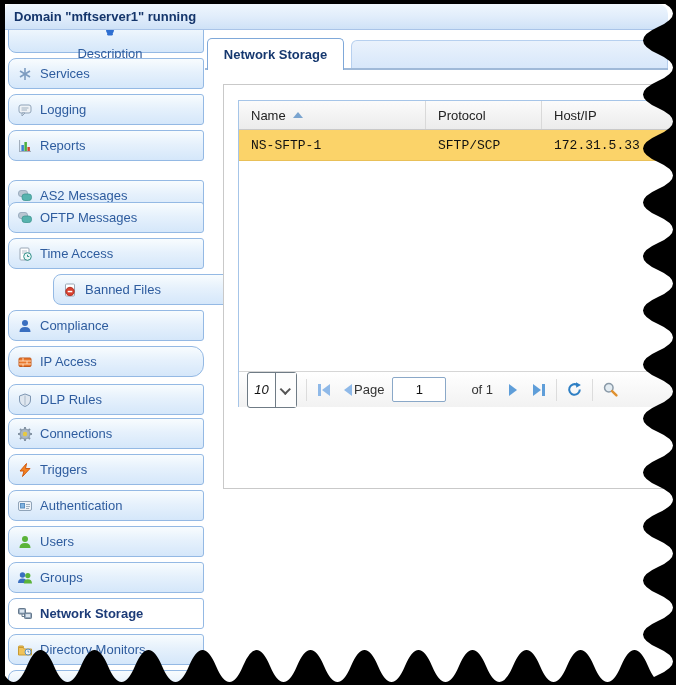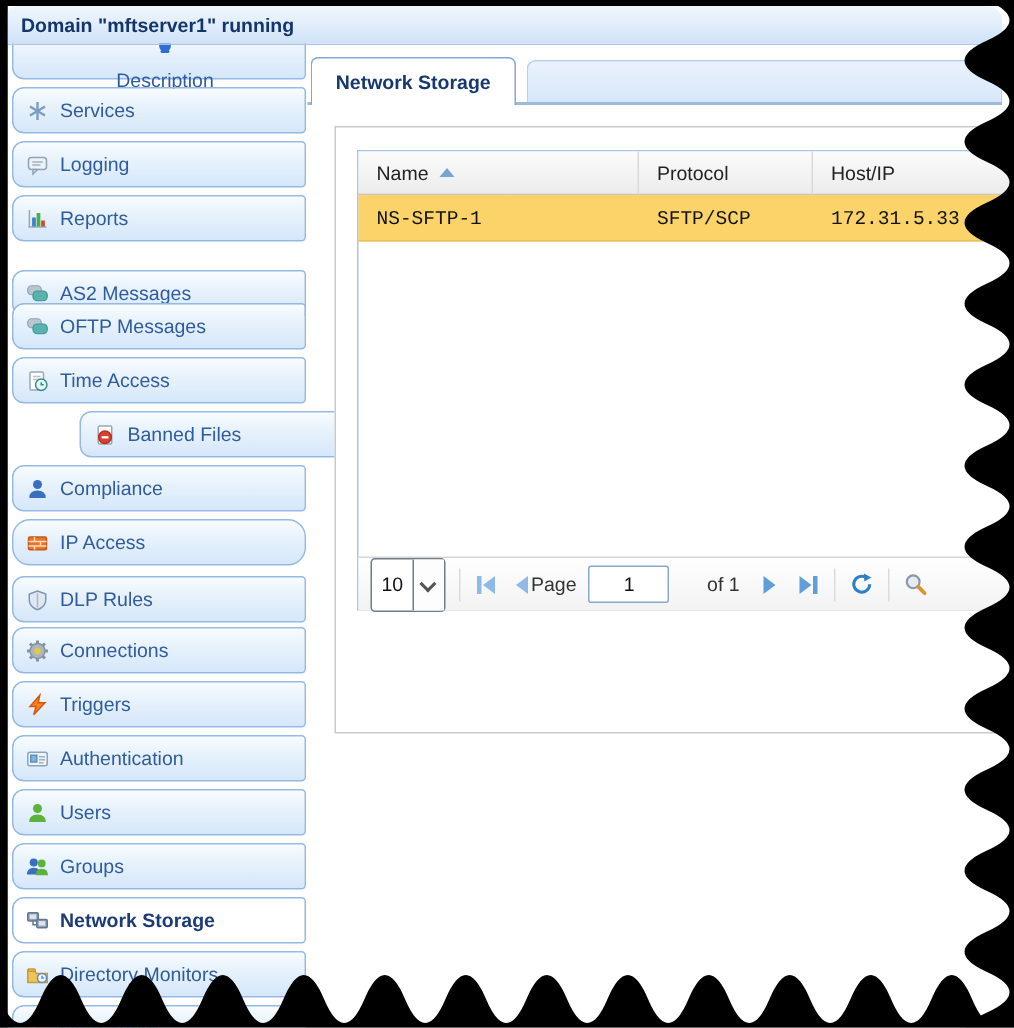--- a/index.html
+++ b/index.html
@@ -41,21 +41,21 @@
   .w-name{width:187px;}.w-proto{width:116px;}.w-host{flex:1;}
   .sort-asc{width:0;height:0;margin-left:7px;border-left:5px solid transparent;border-right:5px solid transparent;border-bottom:6px solid #7aa4cf;}
   #grid-row{display:flex;height:30px;background:#fbd369;border-bottom:1px solid #e9c058;cursor:pointer;font-family:Liberation Mono, monospace;}
   .rcell{display:flex;align-items:center;padding-left:12px;box-sizing:border-box;font-size:13px;color:#111;}
 
   
   #grid-footer{position:absolute;left:0;right:0;top:270px;height:36px;box-sizing:border-box;
     border-top:1px solid #d6d6d6;background:linear-gradient(180deg,#ffffff,#f2f2f2);
     display:flex;align-items:center;padding:0 8px;}
   .vsep{width:1px;height:22px;background:#dcdcdc;margin:0 9px;}
-  #page-size{display:flex;height:36px;box-sizing:border-box;border:1px solid #6f7b85;border-radius:3px;background:#fff;cursor:pointer;}
+  #page-size{display:flex;height:36px;box-sizing:border-box;border:1px solid #6f7b85;border-radius:3px;background:#fff;cursor:pointer;font-style:italic;}
   #page-size .val{width:27px;display:flex;align-items:center;justify-content:center;font-size:13px;color:#111;}
   #page-size .dd{width:20px;border-left:1px solid #6f7b85;display:flex;align-items:center;justify-content:center;background:#fdfdfd;}
   #page-size .chev{width:6px;height:6px;border-left:2px solid #555;border-bottom:2px solid #555;transform:rotate(-45deg) translateY(-1px);}
   .pgbtn{display:flex;align-items:center;gap:1px;cursor:pointer;padding:2px;}
   .tri-l{width:0;height:0;border-top:6px solid transparent;border-bottom:6px solid transparent;border-right:8px solid #8fb9e8;}
   .tri-r{width:0;height:0;border-top:6px solid transparent;border-bottom:6px solid transparent;border-left:8px solid #5f9ed9;}
   .bar-b{width:3px;height:12px;background:#8fb9e8;}
   .bar-d{width:3px;height:12px;background:#5f9ed9;}
   .pg-lbl{font-size:13px;color:#333;}
   #page-input{width:54px;height:25px;box-sizing:border-box;border:1px solid #8aa8c8;border-radius:2px;text-align:center;

